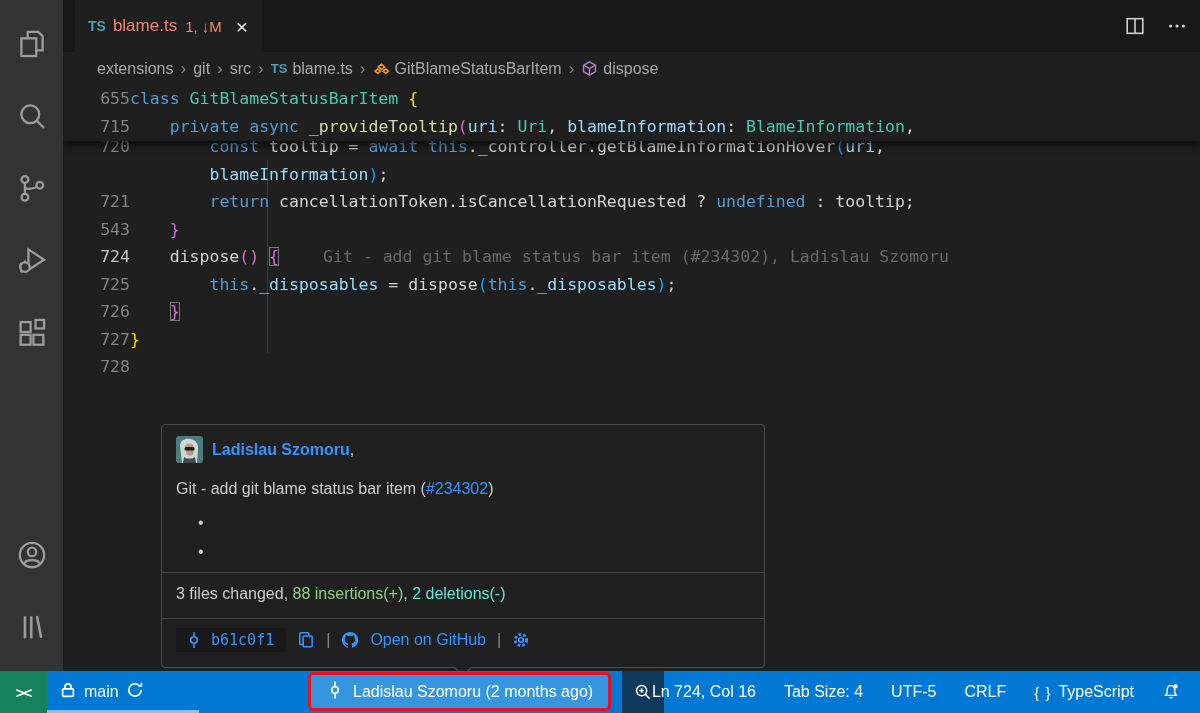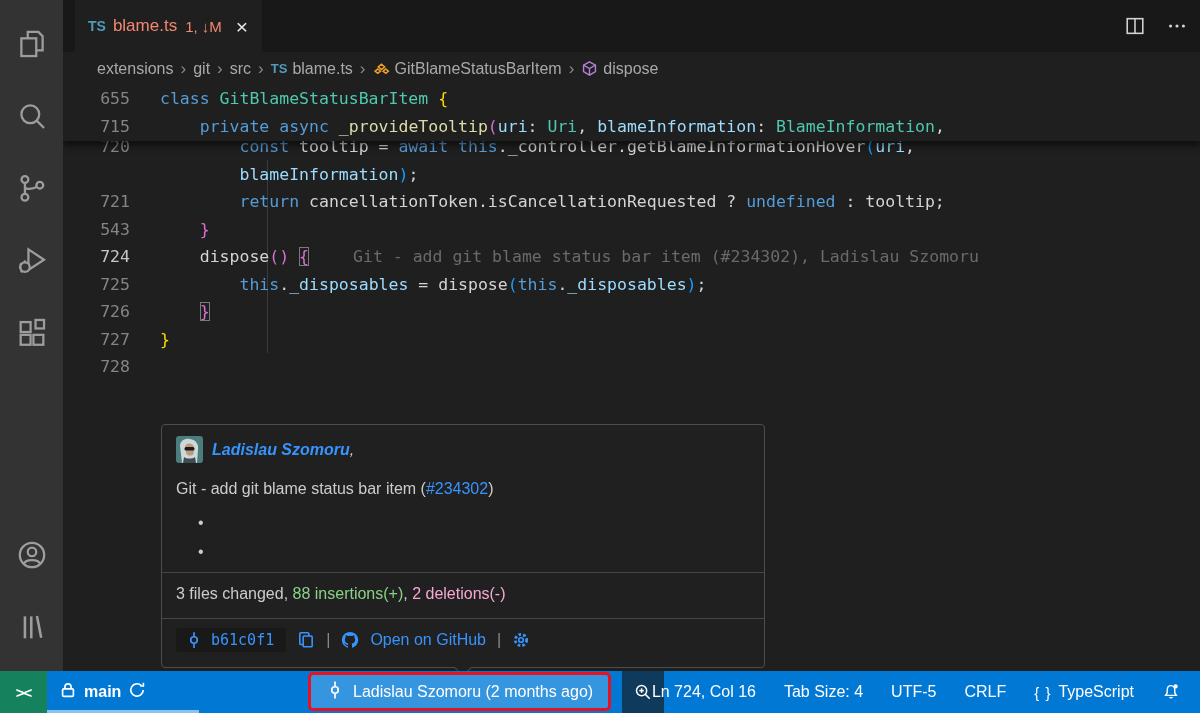--- a/index.html
+++ b/index.html
@@ -35,61 +35,61 @@
   .bc-ts { color:#519ABA; font-weight:bold; font-size:13px; }
   .bc-icon svg { width:17px; height:17px; display:block; }
 
   
   .editor { position:absolute; left:63px; top:85px; right:0; height:586px; background:#1F1F1F; overflow:hidden; }
   .code-font { font-family:"DejaVu Sans Mono", monospace; font-size:16.5px; }
   .rows { position:absolute; left:0; top:48px; right:0; }
   .crow { height:27.5px; display:flex; align-items:center; white-space:pre; }
   .ln { width:67px; text-align:right; color:#858585; flex:none; }
   .ln.active { color:#C6C6C6; }
-  .ctext { margin-left:30px; }
+  .ctext { }
   .tk { white-space:pre; }
   .tk.box { outline:1px solid #7a7a7a; outline-offset:-1px; }
   .blame-inline { margin-left:44px; color:#6A6A6A;text-align:center; }
   .sticky { position:absolute; left:0; top:0; right:0; height:56px; background:#1F1F1F; z-index:3;
     box-shadow:0 5px 6px rgba(0,0,0,.5); }
   .indent-guide { position:absolute; width:1px; background:#3b3b3b; left:204px; }
 
   
   .hover { position:absolute; left:161px; top:424px; width:604px; height:244px; background:#202021;
     border:1px solid #4d4d4d; border-radius:4px; z-index:6; color:#CCCCCC; font-size:16px; }
   .hover-notch { position:absolute; bottom:-7px; left:295px; width:12px; height:12px; background:#202021;
     border-right:1px solid #4d4d4d; border-bottom:1px solid #4d4d4d; transform:rotate(45deg); }
   .hv-pad { padding:11px 14px 0 14px; }
-  .hv-header { display:flex; align-items:center; gap:9px;font-style:italic; }
+  .hv-header { display:flex; align-items:center; gap:9px; }
   .avatar { width:27px; height:27px; border-radius:3px; overflow:hidden; flex:none; }
   .hv-author { color:#3794FF; font-weight:bold; cursor:pointer; }
   .hv-time { display:flex; align-items:center; gap:6px; color:#d7d7d7; }
   .hv-subject { margin-top:17px; }
   .hv-link { color:#3794FF; cursor:pointer; }
   .hv-bullets { margin-top:16px; }
   .hv-bullet { display:flex; gap:10px; margin:0 0 11px 22px; }
   .hv-bullet .dot { color:#cccccc; }
   .hv-divider { border-top:1px solid #454545; margin-top:3px; }
   .hv-stats { padding:12px 14px; }
   .ins { color:#89D185; }
-  .del { color:#f9a8d4; }
+  .del { color:#5eead4; }
   .hv-footer { display:flex; align-items:center; gap:11px; padding:9px 14px; color:#3794FF; }
   .commit-pill { display:inline-flex; align-items:center; gap:8px; background:#191919; border-radius:2px;
     padding:3px 12px 3px 9px; font-family:"DejaVu Sans Mono", monospace; font-size:15px; cursor:pointer; }
   .hv-sep { color:#8a8a8a; }
   .hv-footer .icon-btn { cursor:pointer; display:flex; align-items:center; }
   .hv-footer svg { width:18px; height:18px; }
 
   
   .statusbar { position:absolute; left:0; bottom:0; width:1200px; height:42px; background:#0078D4;
     color:#ffffff; font-size:16px; display:flex; align-items:stretch; z-index:7; }
   .sb-remote { width:47px; background:#16825D; display:flex; align-items:center; justify-content:center;
     font-weight:bold; font-size:15px; letter-spacing:-1px; cursor:pointer; }
   .sb-item { display:flex; align-items:center; gap:7px; padding:0 10px; cursor:pointer; white-space:nowrap; }
-  .sb-branch { margin-left:2px;font-weight:bold; }
+  .sb-branch { margin-left:2px; }
   .sb-blame-wrap { position:absolute; left:308px; top:1px; bottom:2px; display:flex; }
   .sb-blame { display:flex; align-items:center; gap:9px; padding:0 15px; background:#3595DE;
     border:3px solid #E81123; border-radius:5px; cursor:pointer; }
   .sb-zoom { position:absolute; left:622px; top:0; bottom:0; width:42px; background:#103A5C;
     display:flex; align-items:center; justify-content:center; cursor:pointer; }
   .sb-right { position:absolute; right:6px; top:0; bottom:0; display:flex; align-items:center; }
   .sb-right .sb-item { padding:0 14px; }
   .sb-progress { position:absolute; left:47px; bottom:0; width:152px; height:3px; background:rgba(255,255,255,.55); }
   .statusbar svg { width:18px; height:18px; }
   .braces-glyph { font-size:15px; letter-spacing:1px; }

